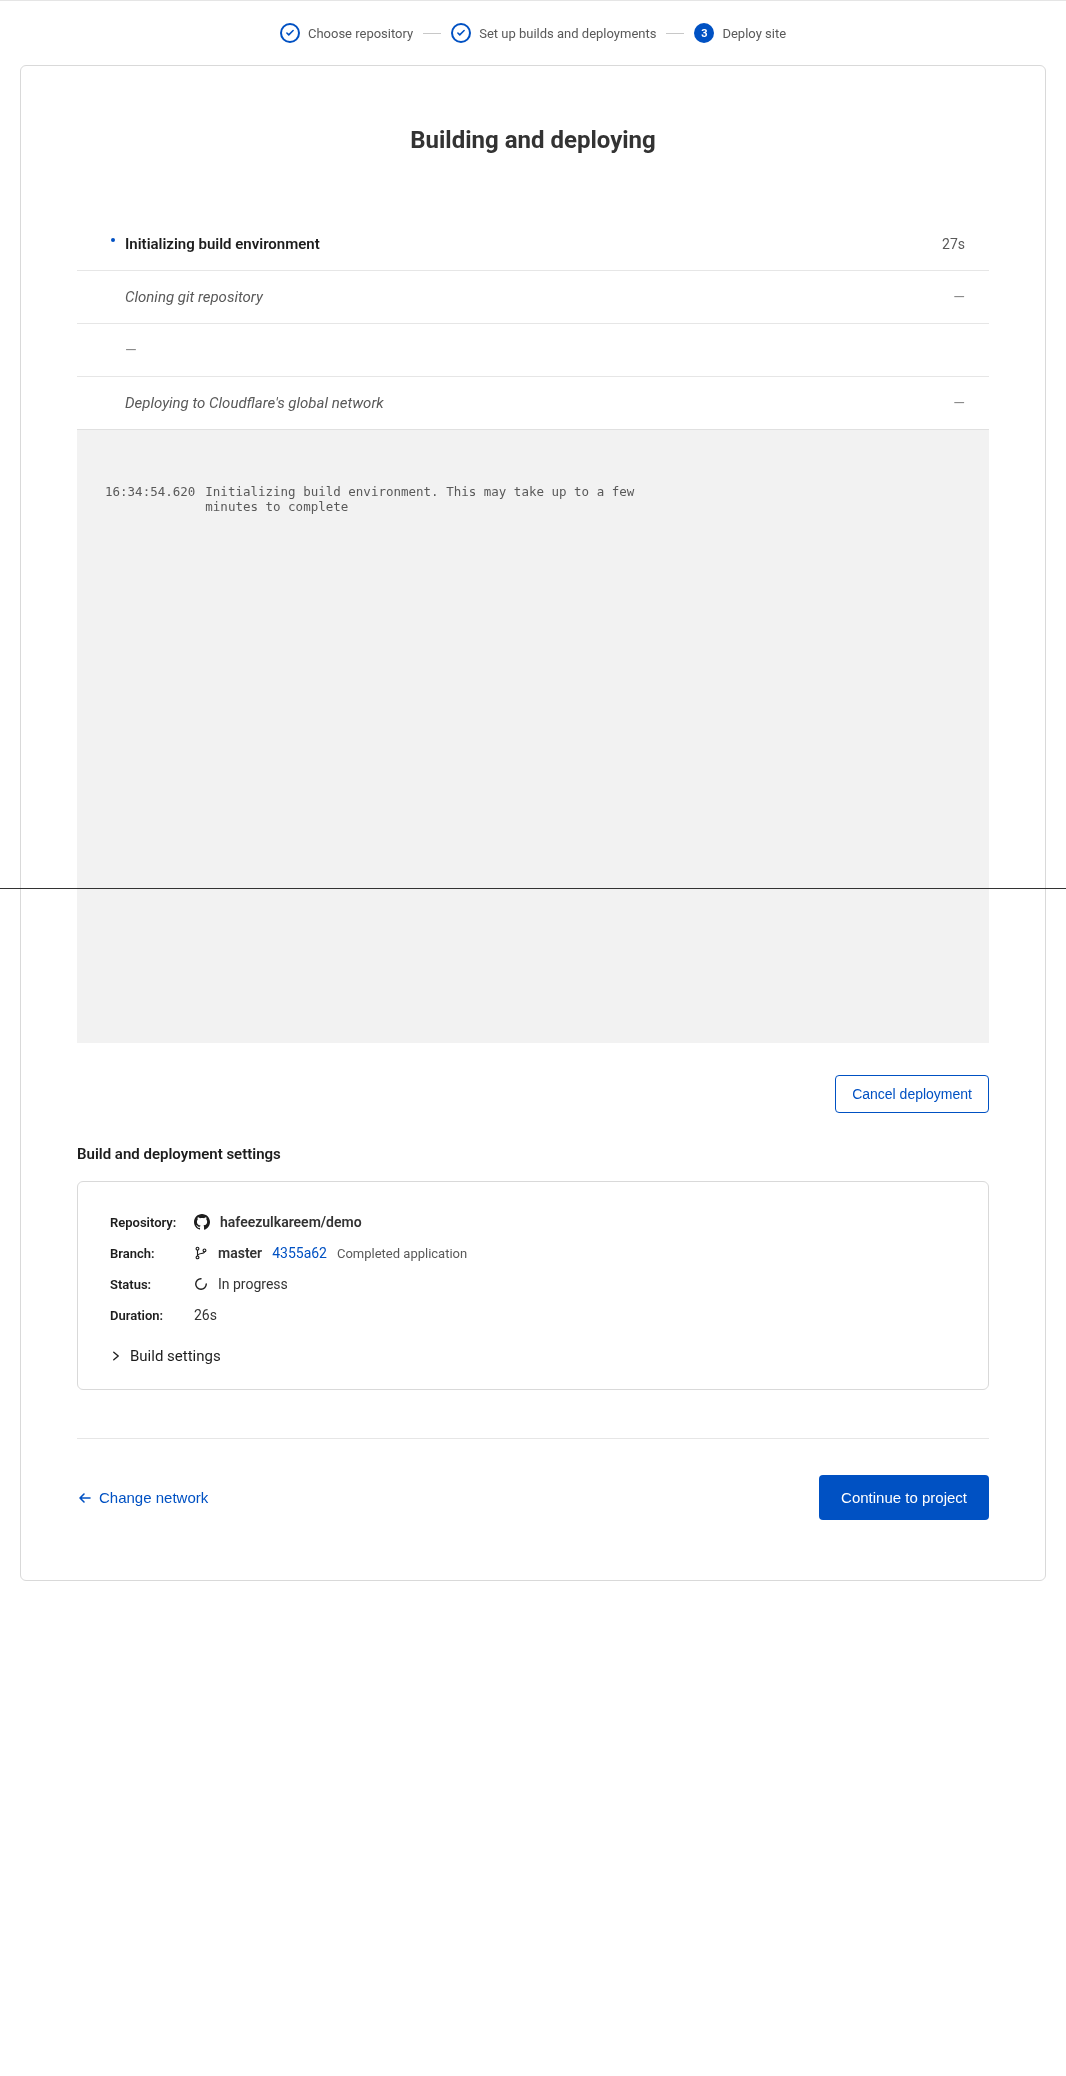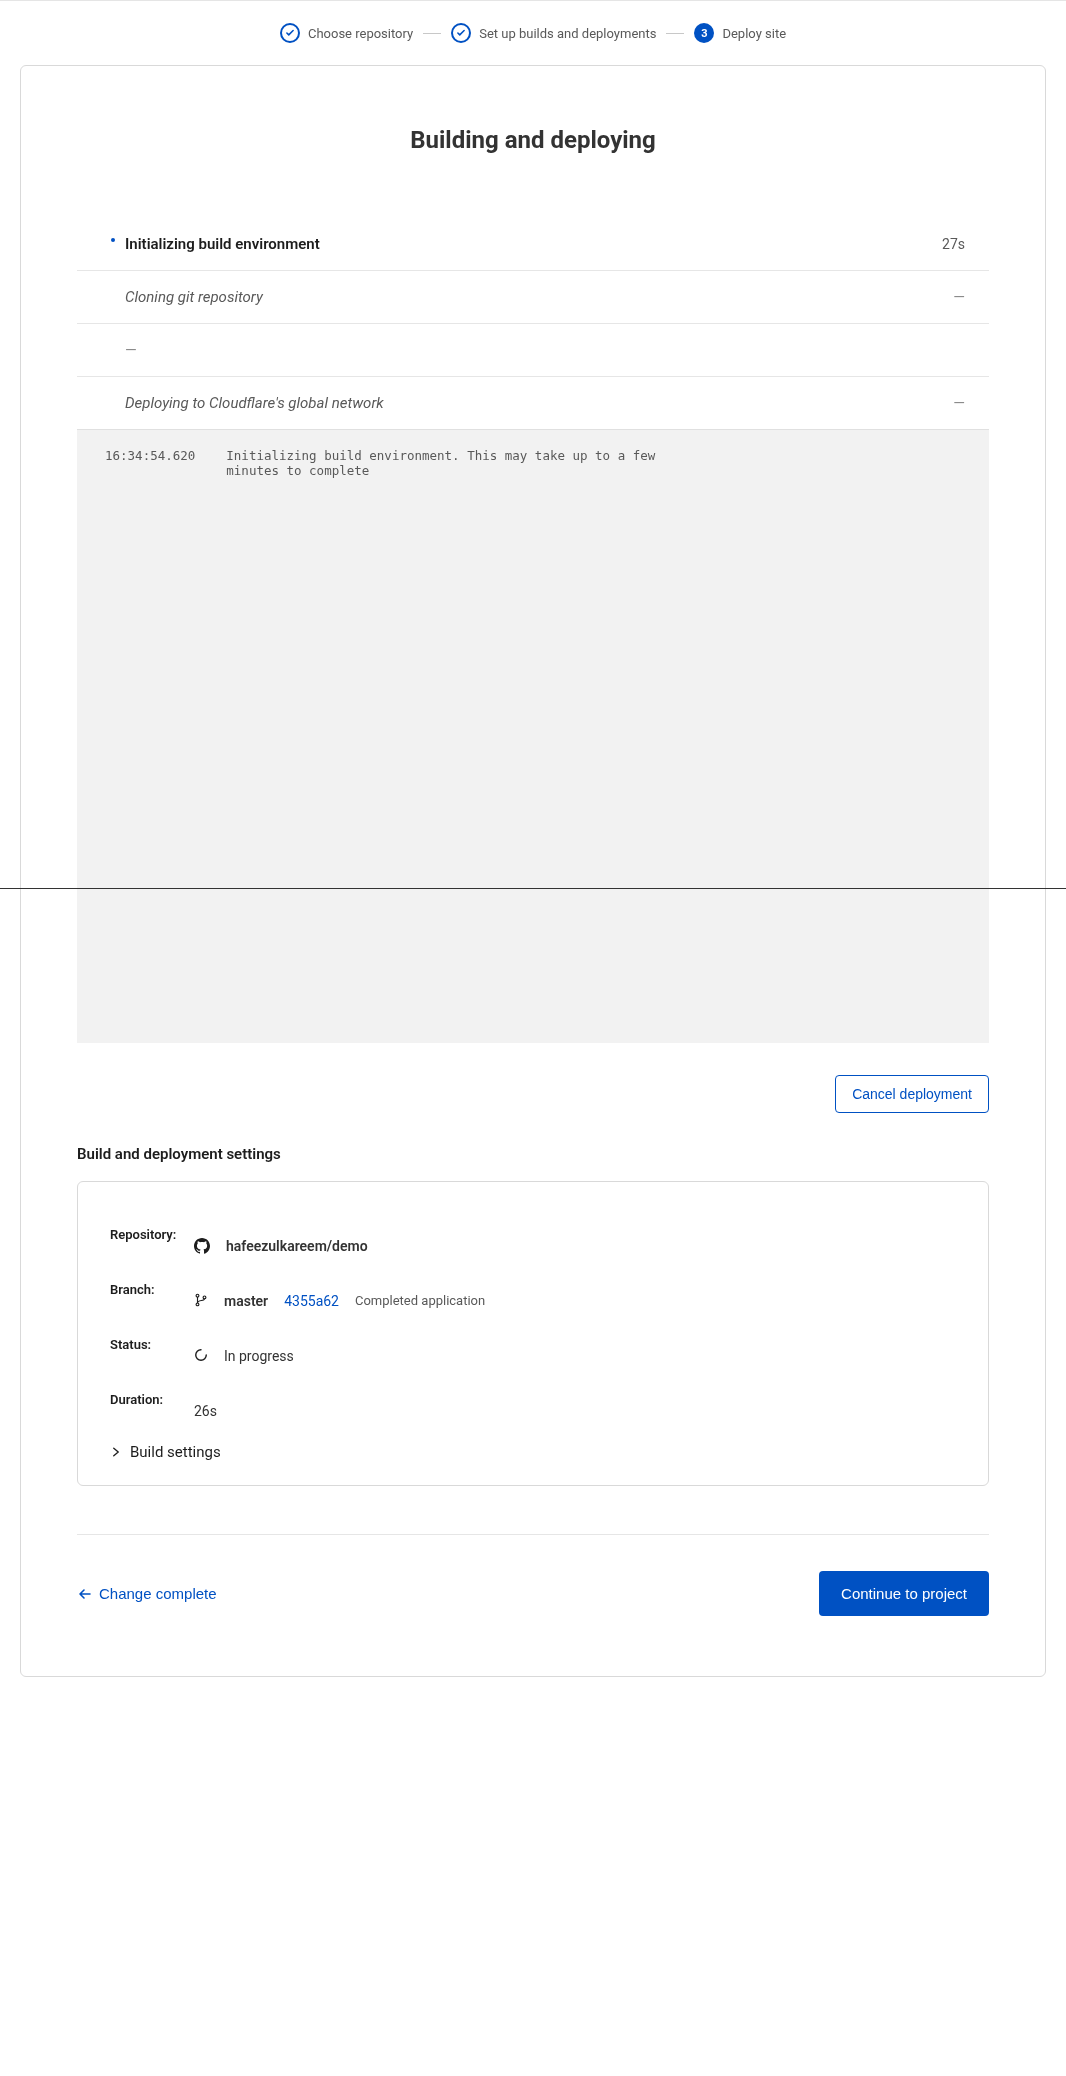--- a/index.html
+++ b/index.html
@@ -113,21 +113,21 @@
   .log-panel {
     margin: 0 56px;
     background: #f2f2f2;
     padding: 18px 28px;
     height: 614px;
     font-family: Menlo, Consolas, monospace;
     font-size: 12.5px;
     color: #595959;
     border-top: 1px solid #e0e0e0;
   }
-  .log-line { display: flex; gap: 31px; }
+  .log-line { display: flex; gap: 10px; margin-top: 36px; }
   .log-ts { white-space: nowrap; }
   .log-msg { max-width: 480px; }
 
   .mid-divider {
     position: absolute;
     left: 0;
     width: 1066px;
     border-top: 1px solid #333;
   }
 
@@ -160,21 +160,21 @@
     padding: 32px 32px 24px;
   }
   .kv {
     display: flex;
     align-items: center;
     gap: 12px;
     margin-bottom: 15px;
     font-size: 14px;
   }
   .kv .key { width: 72px; font-weight: 600; font-size: 13px; color: #1d1d1d; }
-  .kv .val { display: flex; gap: 16px; color: #333; margin-top: 24px; }
+  .kv .val { display: flex; align-items: center; gap: 10px; color: #333; }
   .repo-name { font-weight: 600; }
   .branch-name { font-weight: 600; }
   .commit-hash { color: #0051c3; }
   .commit-msg { color: #595959; font-size: 13px; }
   .in-progress { color: #333; }
 
   .build-settings-toggle {
     display: flex;
     align-items: center;
     gap: 8px;
@@ -340,18 +340,18 @@
 
   <div class="footer-divider"></div>
 
   <div class="footer-actions">
     <button class="btn-link">
       <span>
         <svg width="16" height="16" viewBox="0 0 16 16">
             <path d="M13 8H3m0 0l4-4M3 8l4 4" stroke="#0051c3" stroke-width="1.6" fill="none" stroke-linecap="round" stroke-linejoin="round"></path>
           </svg>
       </span>
-      <span>Change complete</span>
+      <span>Change network</span>
     </button>
     <button class="btn-primary">Continue to project</button>
   </div>
 
 </div>
 
 </body></html>

